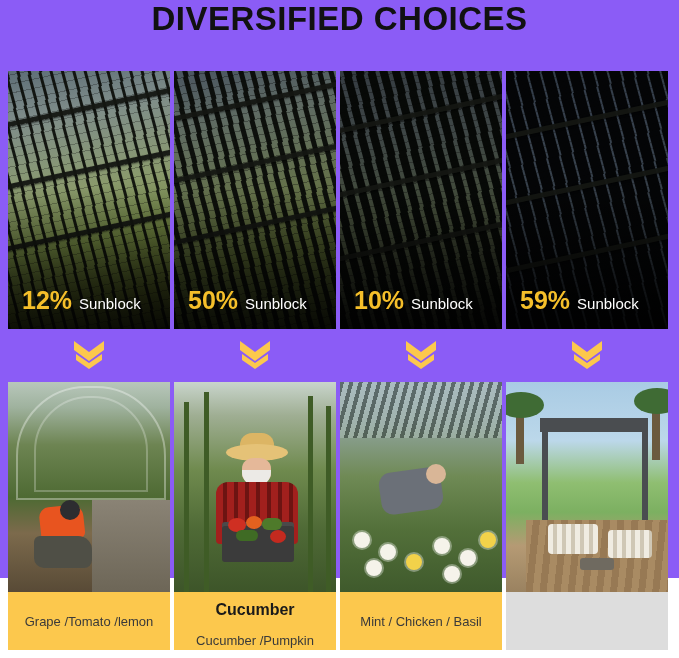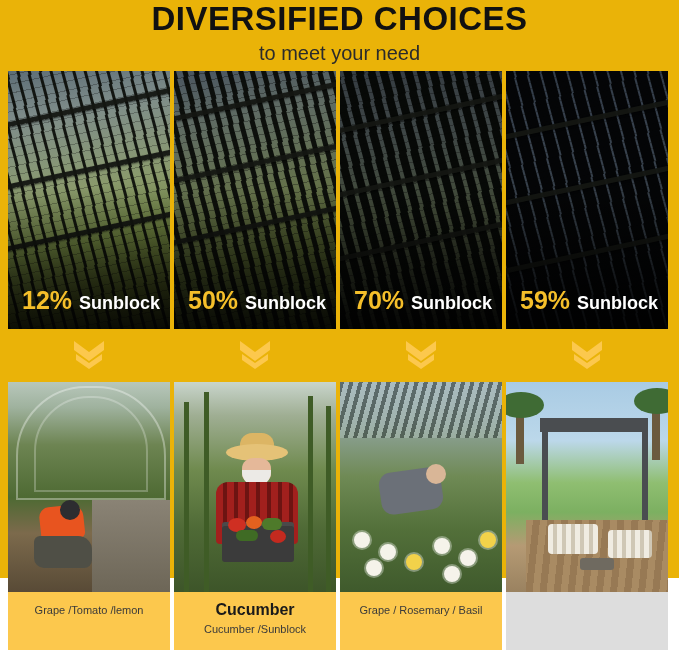--- a/index.html
+++ b/index.html
@@ -11,21 +11,21 @@
     width: 679px;
     height: 658px;
     font-family: "Liberation Sans", sans-serif;
     overflow: hidden;
     position: relative;
   }
   .page {
     width: 679px;
     height: 578px;
     position: relative;
-    background: #eab308;
+    background: #8b5cf6;
   }
 
   
   .heading {
     text-align: center;
     padding-top: 2px;
   }
   .title {
     font-size: 33px;
     font-weight: bold;
@@ -131,23 +131,23 @@
     align-items: baseline;
     gap: 7px;
   }
   .pct {
     font-size: 25px;
     font-weight: bold;
     color: #f5bf2a;
     letter-spacing: 0px;
   }
   .pct-word {
-    font-size: 18px;
+    font-size: 15px;
     color: #ffffff;
-    font-weight: bold;
+    font-weight: normal;
   }
 
   
   .arrow-row {
     position: absolute;
     top: 333px;
     left: 8px;
     width: 663px;
     height: 42px;
     display: flex;
@@ -200,23 +200,23 @@
     padding-top: 8px;
     text-align: center;
   }
   .cap-title {
     font-size: 16px;
     font-weight: bold;
     color: #1a1a1a;
     line-height: 19px;
   }
   .cap-sub {
-    font-size: 11px;
+    font-size: 13px;
     color: #3a3a3a;
-    margin-top: 4px;
+    margin-top: 16px;
     line-height: 12px;
   }
 
   
   .ph-greenhouse {
     position: absolute; inset: 0;
     background:
       linear-gradient(to bottom, #b8c7bb 0%, #9fb29e 12%, #6d8452 30%, #4e6a33 55%, #7c6a4c 72%, #584a36 100%);
   }
   .ph-greenhouse .arch {
@@ -379,21 +379,20 @@
     border-radius: 3px;
   }
 </style>
 </head>
 <body>
 
 <div class="page">
 
   <div class="heading">
     <h1 class="title">DIVERSIFIED CHOICES</h1>
-    <p class="subtitle">to meet your need</p>
   </div>
 
   <div class="shade-row">
 
     <div class="shade-card">
       <div class="mesh m30">
         <div class="sky"></div>
         <div class="weave"></div>
         <div class="beam" style="top:34px;"></div>
         <div class="beam" style="top:96px;"></div>
@@ -424,21 +423,21 @@
     <div class="shade-card">
       <div class="mesh m70">
         <div class="sky"></div>
         <div class="weave"></div>
         <div class="beam" style="top:40px;"></div>
         <div class="beam" style="top:104px;"></div>
         <div class="beam" style="top:168px;"></div>
         <div class="vignette"></div>
       </div>
       <div class="shade-label">
-        <span class="pct">70%</span>
+        <span class="pct">10%</span>
         <span class="pct-word">Sunblock</span>
       </div>
     </div>
 
     <div class="shade-card">
       <div class="mesh m90">
         <div class="sky"></div>
         <div class="weave"></div>
         <div class="beam" style="top:46px;"></div>
         <div class="beam" style="top:112px;"></div>
@@ -515,42 +514,42 @@
           <div class="crate"></div>
           <div class="veg" style="left:54px; top:136px; width:18px; height:14px; background:#cf2f22;"></div>
           <div class="veg" style="left:72px; top:134px; width:16px; height:13px; background:#e2611f;"></div>
           <div class="veg" style="left:88px; top:136px; width:20px; height:12px; background:#4e7a2a; border-radius:6px;"></div>
           <div class="veg" style="left:62px; top:148px; width:22px; height:11px; background:#3f6b24; border-radius:6px;"></div>
           <div class="veg" style="left:96px; top:148px; width:16px; height:13px; background:#c42a1f;"></div>
         </div>
       </div>
       <div class="caption">
         <div class="cap-title">Cucumber</div>
-        <div class="cap-sub">Cucumber /Sunblock</div>
+        <div class="cap-sub">Cucumber /Pumpkin</div>
       </div>
     </div>
 
     <div class="use-card">
       <div class="photo">
         <div class="ph-flower">
           <div class="roof"></div>
           <div class="man-body"></div>
           <div class="man-head"></div>
           <div class="bloom" style="left:14px; top:150px;"></div>
           <div class="bloom" style="left:40px; top:162px;"></div>
           <div class="bloom y" style="left:66px; top:172px;"></div>
           <div class="bloom" style="left:94px; top:156px;"></div>
           <div class="bloom" style="left:120px; top:168px;"></div>
           <div class="bloom y" style="left:140px; top:150px;"></div>
           <div class="bloom" style="left:26px; top:178px;"></div>
           <div class="bloom" style="left:104px; top:184px;"></div>
         </div>
       </div>
       <div class="caption">
-        <div class="cap-sub">Grape / Rosemary / Basil</div>
+        <div class="cap-sub">Mint / Chicken / Basil</div>
       </div>
     </div>
 
     <div class="use-card">
       <div class="photo">
         <div class="ph-patio">
           <div class="palm" style="left:10px; top:22px;"></div>
           <div class="palm-top" style="left:-8px; top:10px;"></div>
           <div class="palm" style="left:146px; top:18px;"></div>
           <div class="palm-top" style="left:128px; top:6px;"></div>

